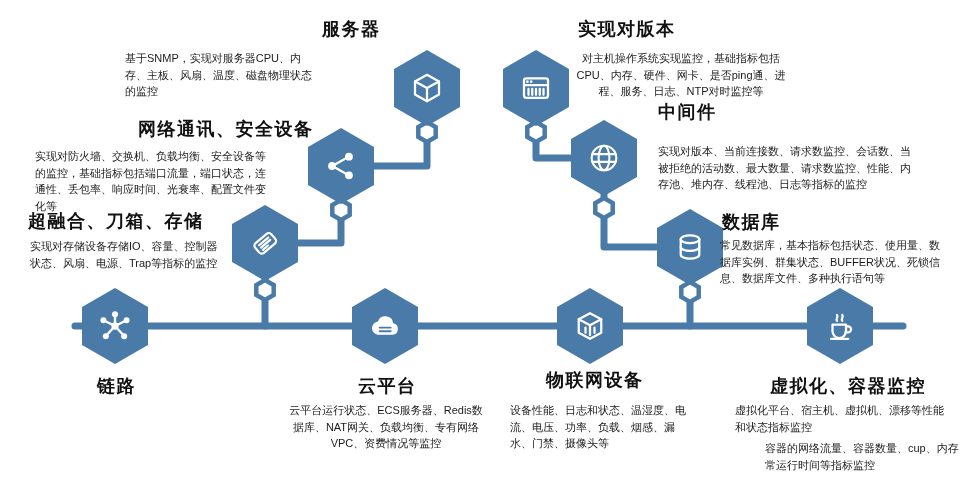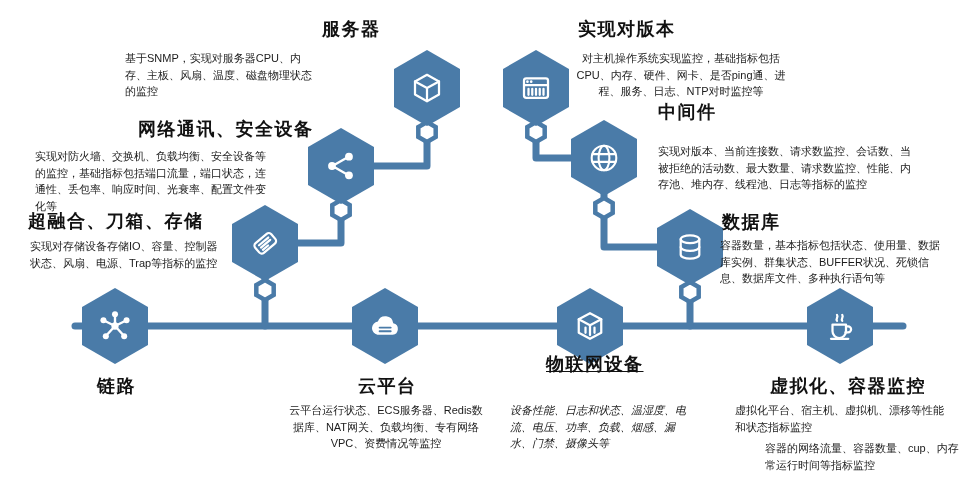--- a/index.html
+++ b/index.html
@@ -137,27 +137,27 @@
   </div>
 
   <div class="title" style="left:322px;top:17px;">服务器</div>
   <div class="title" style="left:578px;top:17px;">实现对版本</div>
   <div class="title" style="left:138px;top:117px;">网络通讯、安全设备</div>
   <div class="title" style="left:658px;top:100px;">中间件</div>
   <div class="title" style="left:28px;top:209px;">超融合、刀箱、存储</div>
   <div class="title" style="left:722px;top:210px;">数据库</div>
   <div class="title" style="left:97px;top:374px;">链路</div>
   <div class="title" style="left:358px;top:374px;">云平台</div>
-  <div class="title" style="left:546px;top:352px;text-decoration:underline;">物联网设备</div>
+  <div class="title" style="left:546px;top:368px;">物联网设备</div>
   <div class="title" style="left:770px;top:374px;">虚拟化、容器监控</div>
 
   <div class="desc" style="left:125px;top:50px;width:188px;">基于SNMP，实现对服务器CPU、内存、主板、风扇、温度、磁盘物理状态的监控</div>
   <div class="desc" style="left:575px;top:50px;width:212px;text-align:center;">对主机操作系统实现监控，基础指标包括CPU、内存、硬件、网卡、是否ping通、进程、服务、日志、NTP对时监控等</div>
   <div class="desc" style="left:35px;top:148px;width:232px;">实现对防火墙、交换机、负载均衡、安全设备等的监控，基础指标包括端口流量，端口状态，连通性、丢包率、响应时间、光衰率、配置文件变化等</div>
   <div class="desc" style="left:658px;top:143px;width:262px;">实现对版本、当前连接数、请求数监控、会话数、当被拒绝的活动数、最大数量、请求数监控、性能、内存池、堆内存、线程池、日志等指标的监控</div>
   <div class="desc" style="left:30px;top:238px;width:196px;">实现对存储设备存储IO、容量、控制器状态、风扇、电源、Trap等指标的监控</div>
-  <div class="desc" style="left:720px;top:237px;width:228px;">容器数量，基本指标包括状态、使用量、数据库实例、群集状态、BUFFER状况、死锁信息、数据库文件、多种执行语句等</div>
+  <div class="desc" style="left:720px;top:237px;width:228px;">常见数据库，基本指标包括状态、使用量、数据库实例、群集状态、BUFFER状况、死锁信息、数据库文件、多种执行语句等</div>
   <div class="desc center" style="left:286px;top:402px;width:200px;">云平台运行状态、ECS服务器、Redis数据库、NAT网关、负载均衡、专有网络VPC、资费情况等监控</div>
-  <div class="desc" style="left:510px;top:402px;width:186px;font-style:italic;">设备性能、日志和状态、温湿度、电流、电压、功率、负载、烟感、漏水、门禁、摄像头等</div>
+  <div class="desc" style="left:510px;top:402px;width:186px;">设备性能、日志和状态、温湿度、电流、电压、功率、负载、烟感、漏水、门禁、摄像头等</div>
   <div class="desc" style="left:735px;top:402px;width:216px;">虚拟化平台、宿主机、虚拟机、漂移等性能和状态指标监控</div>
   <div class="desc" style="left:735px;top:440px;width:216px;margin-left:30px;">容器的网络流量、容器数量、cup、内存、正常运行时间等指标监控</div>
 
 </div>
 
 </body></html>

